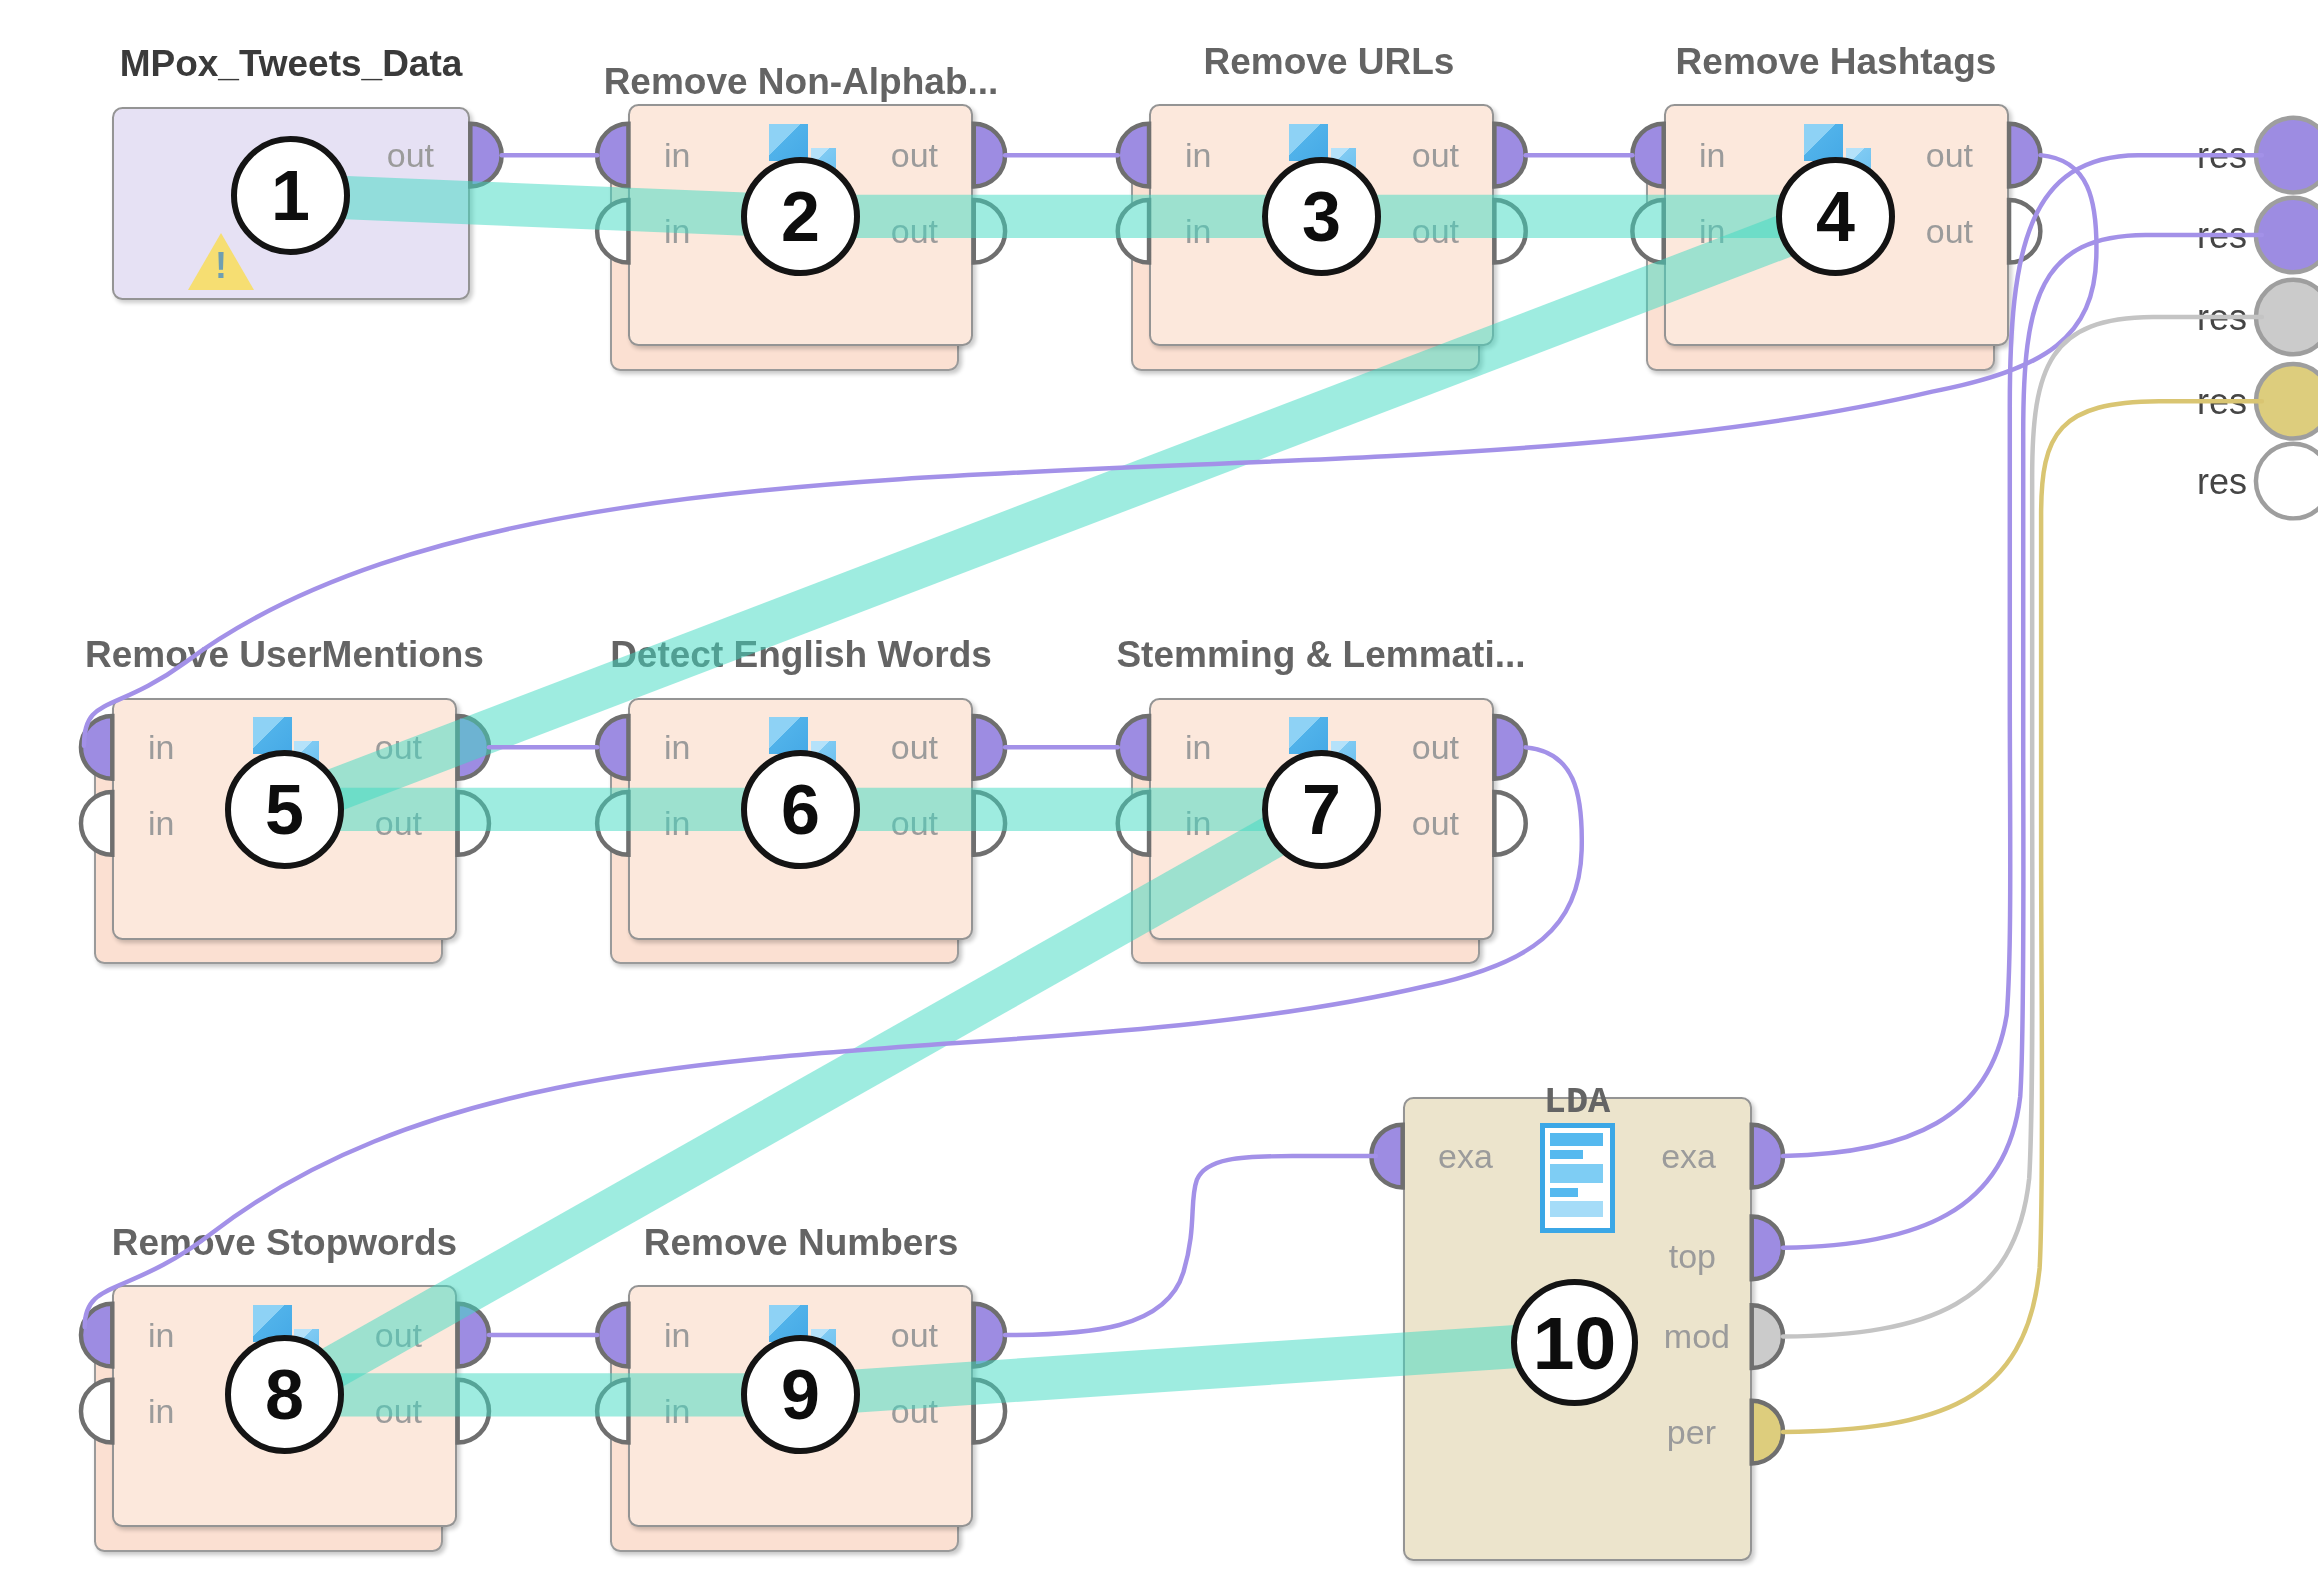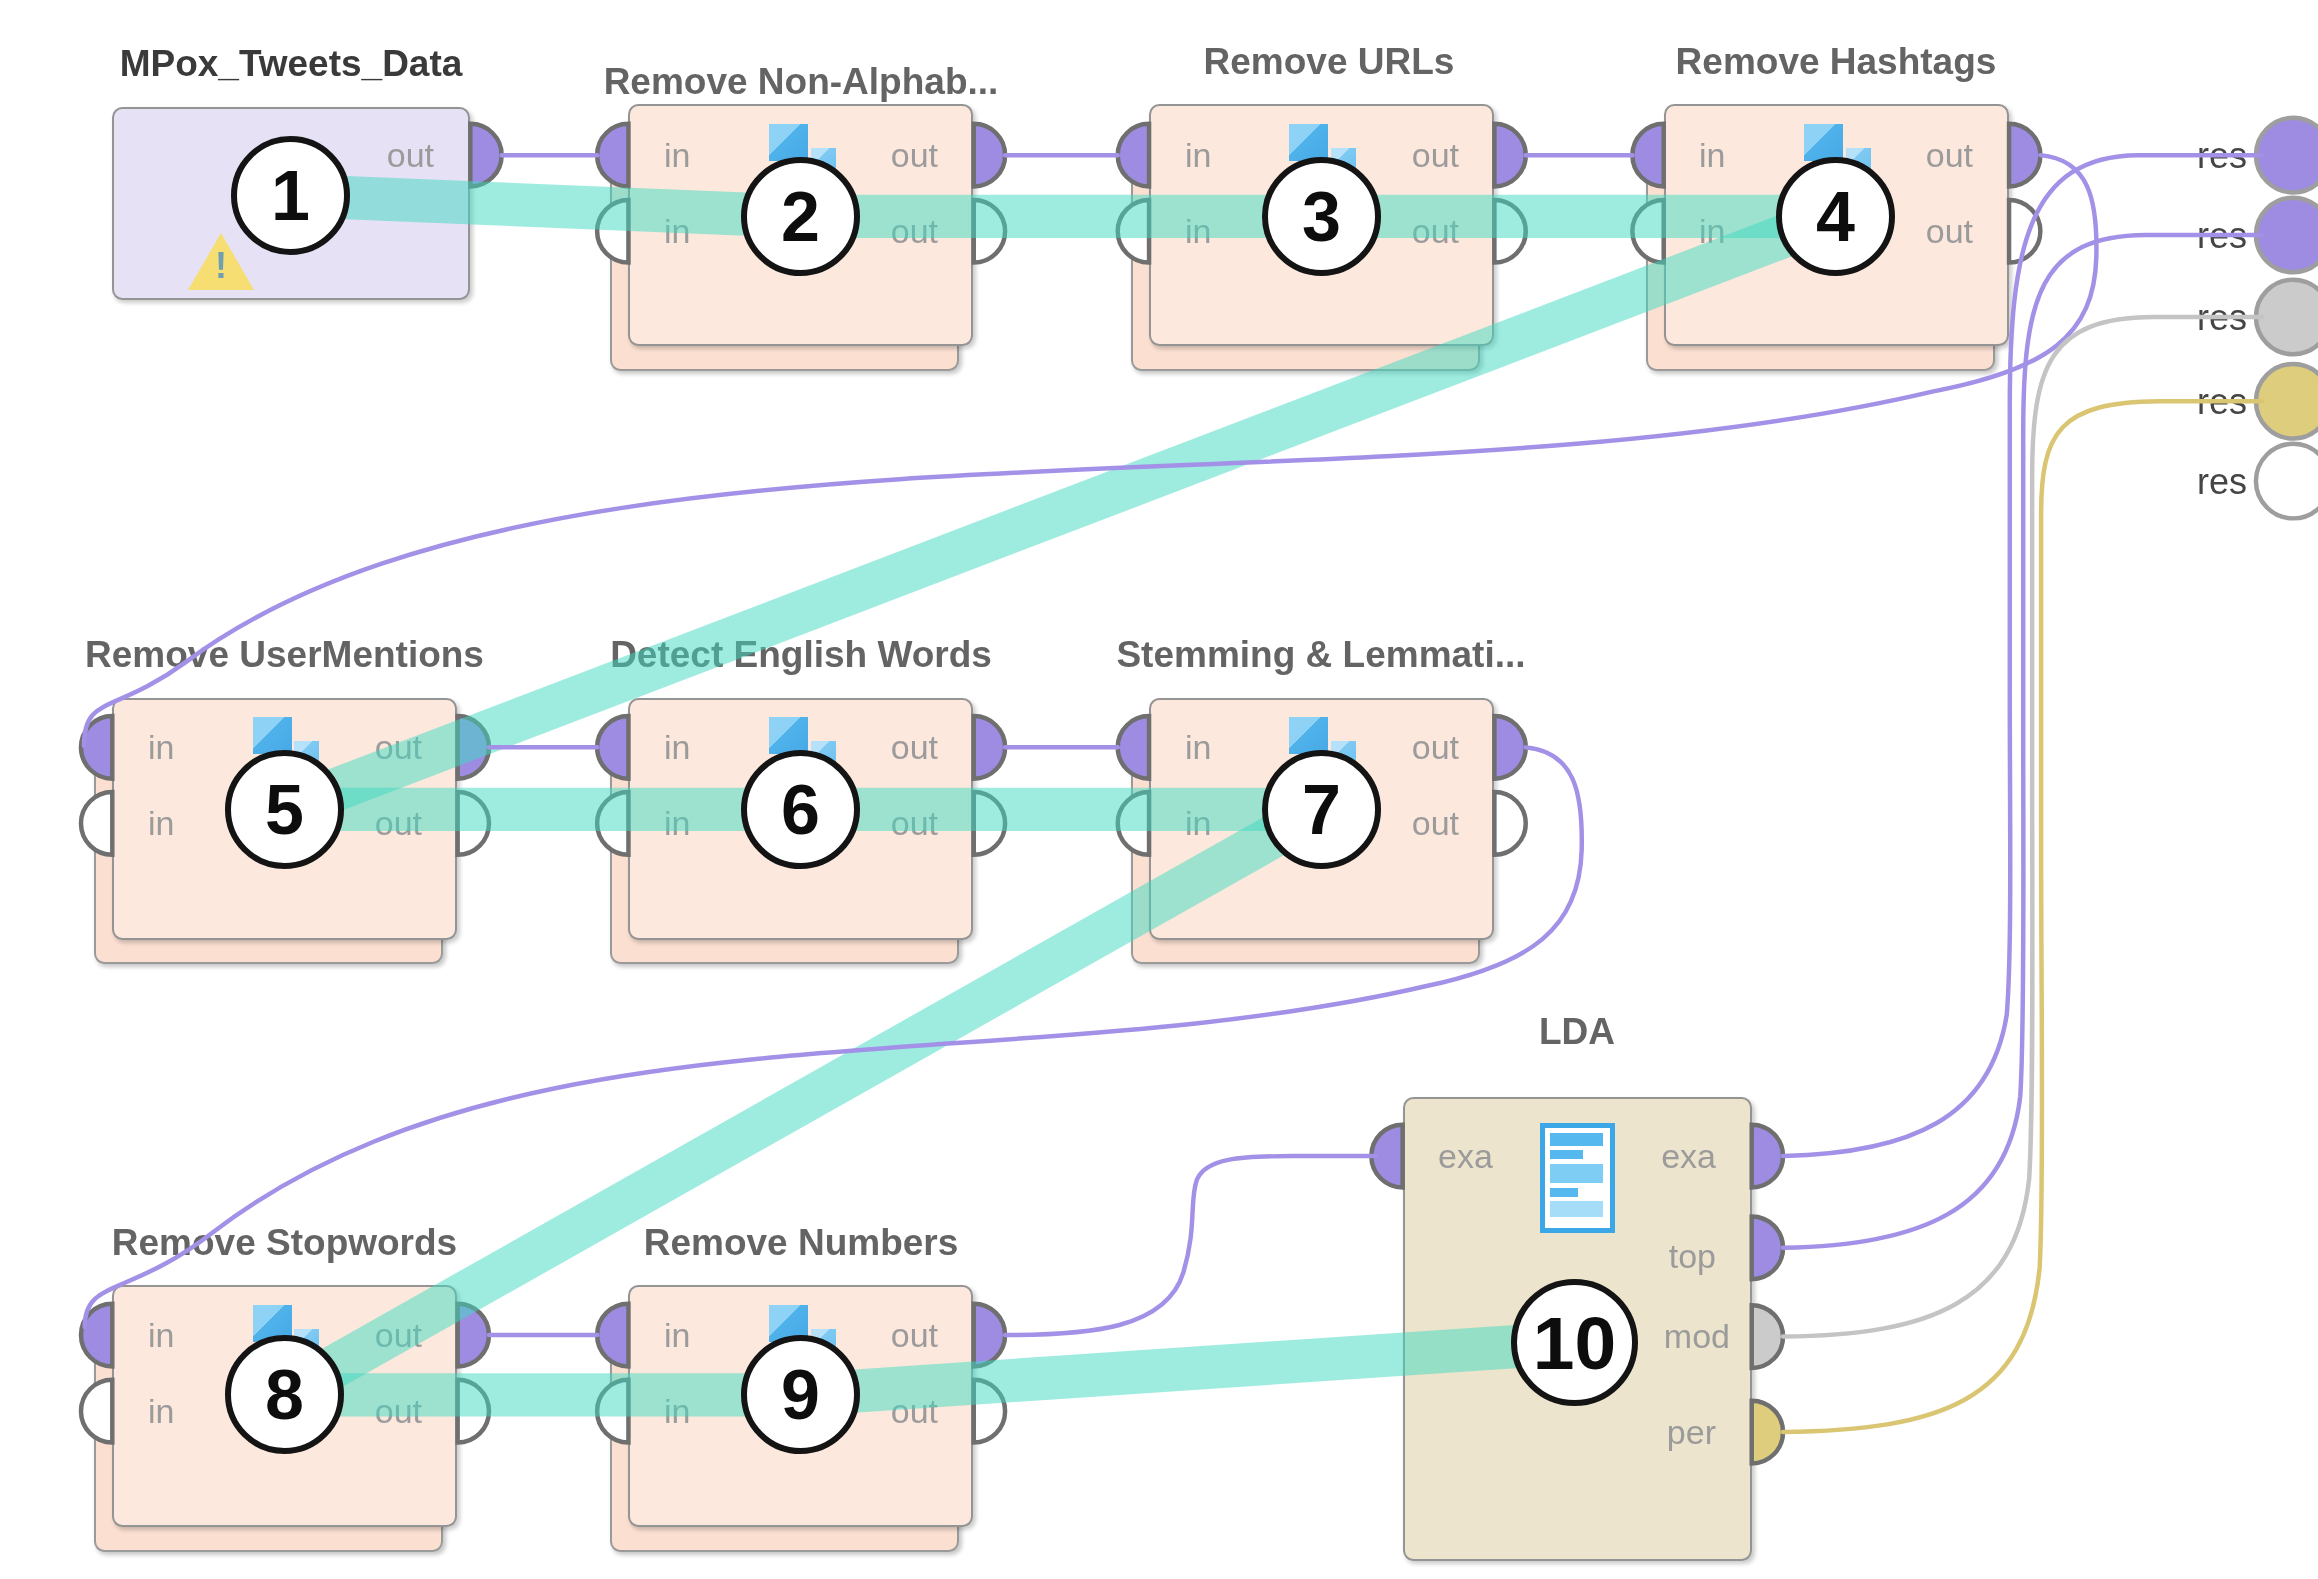--- a/index.html
+++ b/index.html
@@ -207,21 +207,21 @@
     <div class="icon-doc-a" style="left: 769px; top: 1305px; width: 39px; height: 37px;"></div>
     <div class="icon-doc-b" style="left: 811px; top: 1329px; width: 25px; height: 22.4px;"></div>
     <div class="plabel" style="top: 1313px; left: 664px; width: 127px; text-align: left;">in</div>
     <div class="plabel" style="top: 1389px; left: 664px; width: 127px; text-align: left;">in</div>
     <div class="plabel" style="top: 1313px; left: 811px; width: 127px; text-align: right;">out</div>
     <div class="plabel" style="top: 1389px; left: 811px; width: 127px; text-align: right;">out</div>
     <div class="circle" style="left: 741px; top: 1335px; width: 119px; height: 119px; font-size: 70px;">
       <span>9</span>
     </div>
     <div class="box" style="left: 1403px; top: 1097px; width: 349px; height: 464px; background: rgb(236, 228, 204);"></div>
-    <div class="title" style="left: 1316px; top: 1011px;">LDA</div>
+    <div class="title" style="left: 1316px; top: 1081px; font-family: Liberation Mono, monospace;">LDA</div>
     <div class="icon-report" style="left: 1540px; top: 1123px; width: 75px; height: 110px;">
       <div class="bar" style="left: 4.5px; top: 4.5px; width: 82%; height: 13.4px; background: rgb(85, 185, 239);"></div>
       <div class="bar" style="left: 4.5px; top: 22.4px; width: 52%; height: 9px; background: rgb(85, 185, 239);"></div>
       <div class="bar" style="left: 4.5px; top: 36px; width: 82%; height: 19.4px; background: rgb(126, 205, 244);"></div>
       <div class="bar" style="left: 4.5px; top: 60px; width: 44%; height: 9px; background: rgb(85, 185, 239);"></div>
       <div class="bar" style="left: 4.5px; top: 73px; width: 82%; height: 16.4px; background: rgb(165, 220, 248);"></div>
     </div>
     <div class="plabel" style="top: 1134px; left: 1438px; width: 127px; text-align: left;">exa</div>
     <div class="plabel" style="top: 1134px; left: 1589px; width: 127px; text-align: right;">exa</div>
     <div class="plabel" style="top: 1226px; left: 1589px; width: 127px; text-align: right; margin-top: 8px;">top</div>

